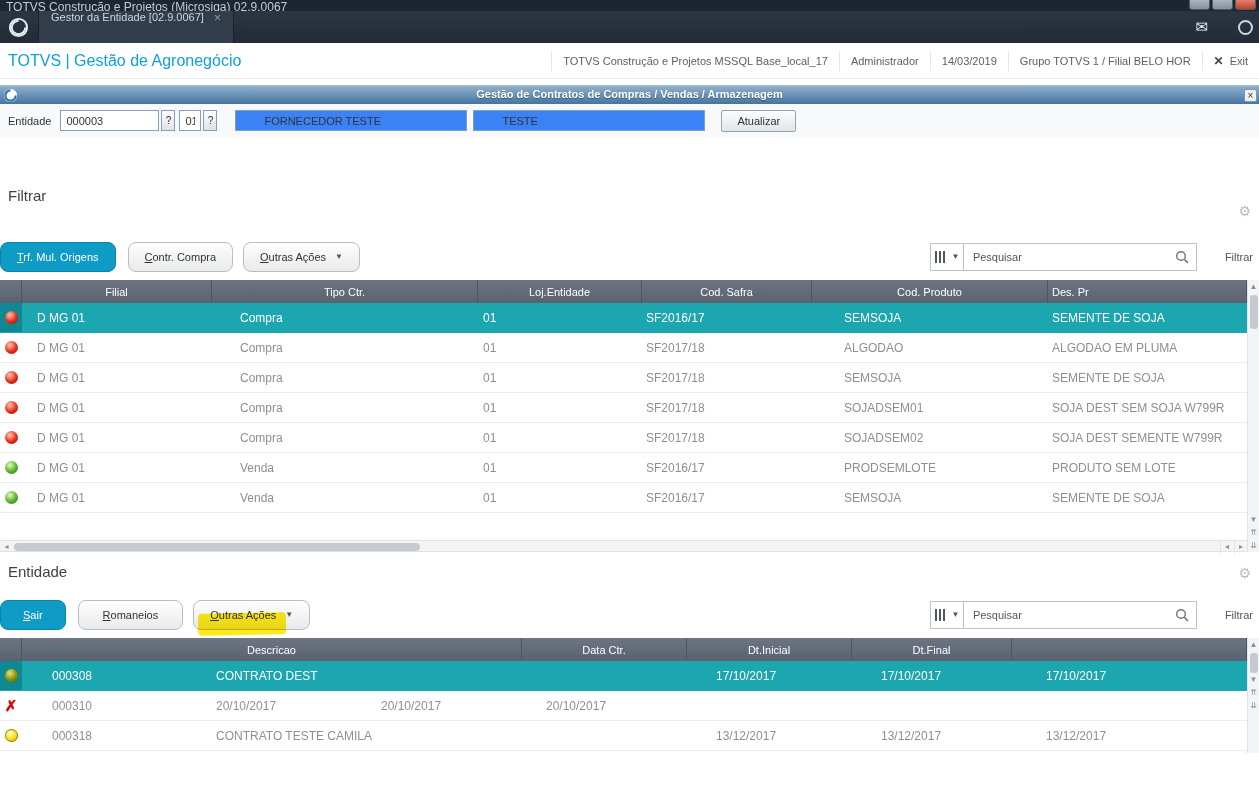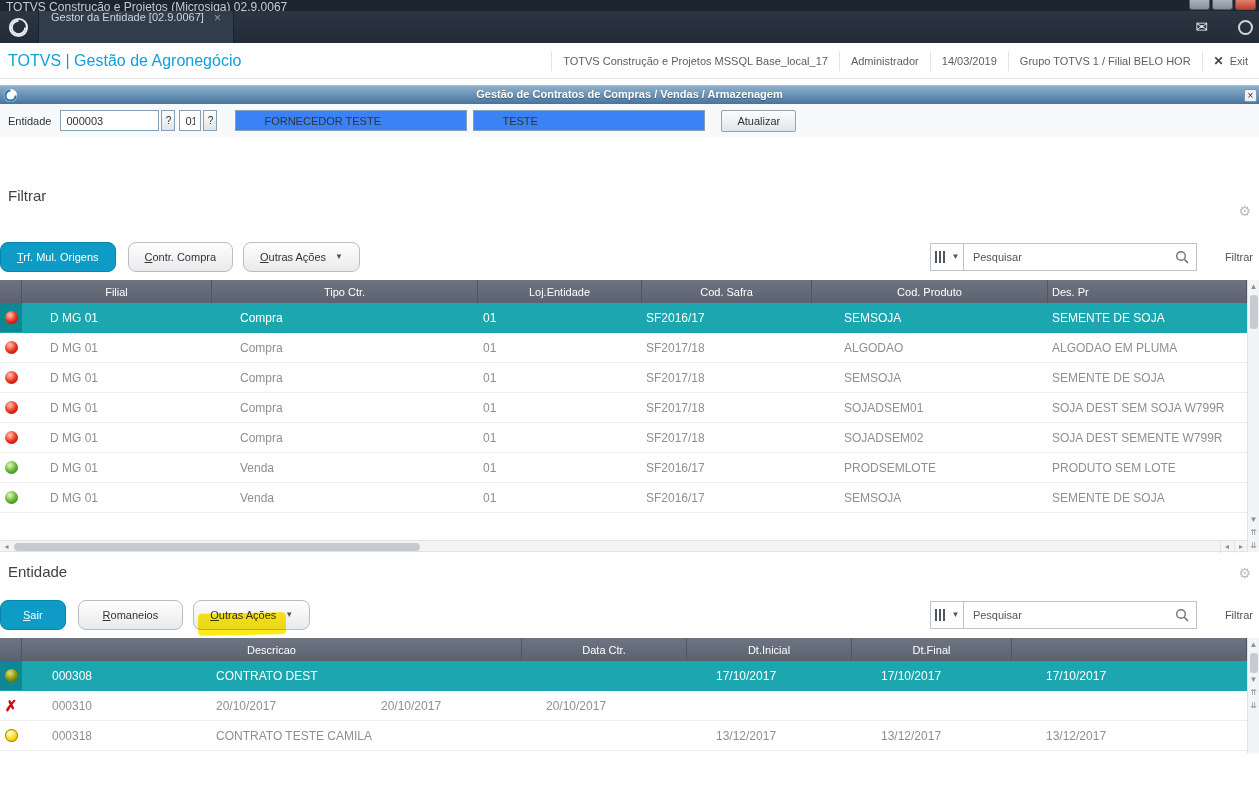--- a/index.html
+++ b/index.html
@@ -92,21 +92,21 @@
           border-bottom:1px solid #ebedee; color:#8b9094; font-size:12px; cursor:pointer; }
   .grow .cell { display:flex; align-items:center; height:100%; overflow:hidden; white-space:nowrap; }
   .grow.selected { background:#1ca6af; color:#fff; border-bottom-color:#1ca6af; }
   .grow.selected .c0 { background:#0f8893; }
   .c0 { width:22px; justify-content:center; }
   .ghead .c0 { border-right:1px solid #4e5664; }
 
   
   .t1 .c1{width:190px} .t1 .c2{width:266px} .t1 .c3{width:164px}
   .t1 .c4{width:170px} .t1 .c5{width:236px} .t1 .c6{flex:1}
-  .t1 .grow .c1{padding-left:28px} .t1 .grow .c2{padding-left:28px} .t1 .grow .c3{padding-left:5px}
+  .t1 .grow .c1{padding-left:15px} .t1 .grow .c2{padding-left:28px} .t1 .grow .c3{padding-left:5px}
   .t1 .grow .c4{padding-left:4px}  .t1 .grow .c5{padding-left:32px} .t1 .grow .c6{padding-left:4px}
 
   
   .t2 .c1{width:190px} .t2 .c2{width:500px} .t2 .c3{width:165px}
   .t2 .c4{width:165px} .t2 .c5{width:160px} .t2 .c6{flex:1}
   .t2 .grow .c1{padding-left:30px} .t2 .grow .c2{padding-left:4px} .t2 .grow .c3{padding-left:4px}
   .t2 .grow .c4{padding-left:4px}  .t2 .grow .c5{padding-left:4px}
 
   
   .status { width:13px; height:13px; display:inline-block; border-radius:50%; }

